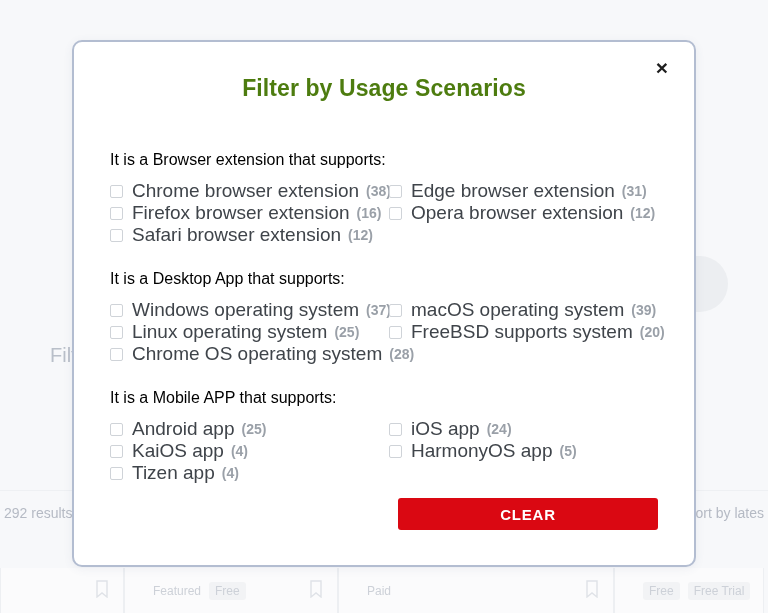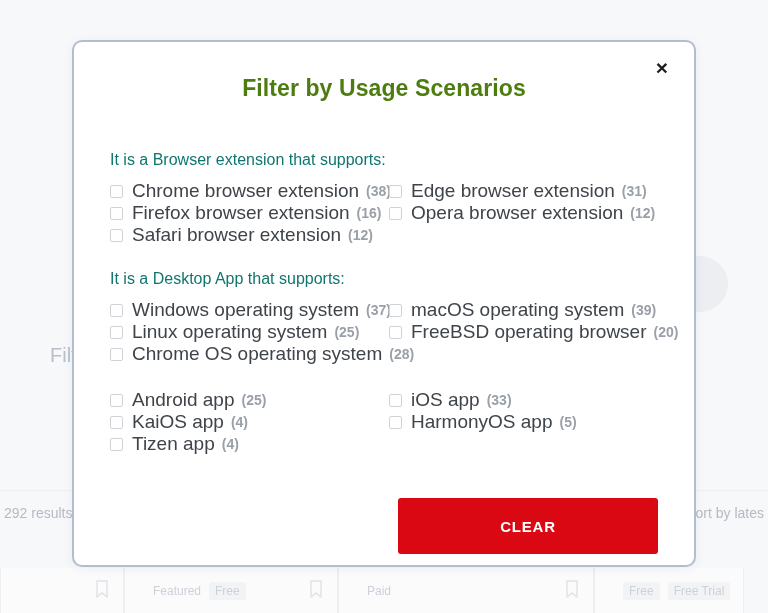--- a/index.html
+++ b/index.html
@@ -63,21 +63,21 @@
   }
   .bg-card {
     position: relative;
     height: 45px;
     border-left: 1px solid #edeff2;
     border-right: 1px solid #edeff2;
     background: #fbfbfc;
   }
   .bg-card.c1 { width: 124px; }
   .bg-card.c2 { width: 214px; }
-  .bg-card.c3 { width: 256px; }
+  .bg-card.c3 { width: 276px; }
   .bg-card.c4 { width: 150px; }
   .bg-bookmark {
     position: absolute; top: 12px; right: 14px;
     width: 14px; height: 18px; color: #dfe2e7;
   }
   .bg-tags {
     position: absolute; top: 14px; left: 28px;
     display: flex; gap: 8px;
   }
   .bg-tag {
@@ -125,21 +125,21 @@
   .modal-body {
     padding: 0 0 0 36px;
   }
 
   .section { margin-top: 0; }
   .section.first { padding-top: 49px; }
   .section.mid { padding-top: 24px; }
 
   .section-heading {
     font-size: 16px;
-    color: #0f766e;
+    color: #000000;
     margin: 0 0 11px 0;
     font-weight: normal;
   }
 
   .opt-grid {
     display: flex;
     flex-wrap: wrap;
   }
   .opt-col { width: 279px; }
 
@@ -173,21 +173,21 @@
 
   .modal-footer {
     position: absolute;
     left: 0; right: 0;
     top: 456px;
     padding-right: 36px;
     display: flex;
     justify-content: flex-end;
   }
   .clear-btn {
-    width: 260px; height: 56px;
+    width: 260px; height: 32px;
     background: #da0812;
     color: #ffffff;
     border: none;
     border-radius: 3px;
     font-size: 15px;
     font-weight: bold;
     letter-spacing: 0.8px;
     cursor: pointer;
     font-family: "Liberation Sans", sans-serif;
   }
@@ -324,28 +324,29 @@
             </div>
           </div>
           <div class="opt-col">
             <div class="opt-row">
               <span class="opt-box"></span>
               <span class="opt-label">macOS operating system</span>
               <span class="opt-count">(39)</span>
             </div>
             <div class="opt-row">
               <span class="opt-box"></span>
-              <span class="opt-label">FreeBSD operating browser</span>
+              <span class="opt-label">FreeBSD supports system</span>
               <span class="opt-count">(20)</span>
             </div>
           </div>
         </div>
       </div>
 
       <div class="section mid">
+        <div class="section-heading">It is a Mobile APP that supports:</div>
         <div class="opt-grid">
           <div class="opt-col">
             <div class="opt-row">
               <span class="opt-box"></span>
               <span class="opt-label">Android app</span>
               <span class="opt-count">(25)</span>
             </div>
             <div class="opt-row">
               <span class="opt-box"></span>
               <span class="opt-label">KaiOS app</span>
@@ -354,21 +355,21 @@
             <div class="opt-row">
               <span class="opt-box"></span>
               <span class="opt-label">Tizen app</span>
               <span class="opt-count">(4)</span>
             </div>
           </div>
           <div class="opt-col">
             <div class="opt-row">
               <span class="opt-box"></span>
               <span class="opt-label">iOS app</span>
-              <span class="opt-count">(33)</span>
+              <span class="opt-count">(24)</span>
             </div>
             <div class="opt-row">
               <span class="opt-box"></span>
               <span class="opt-label">HarmonyOS app</span>
               <span class="opt-count">(5)</span>
             </div>
           </div>
         </div>
       </div>
 

